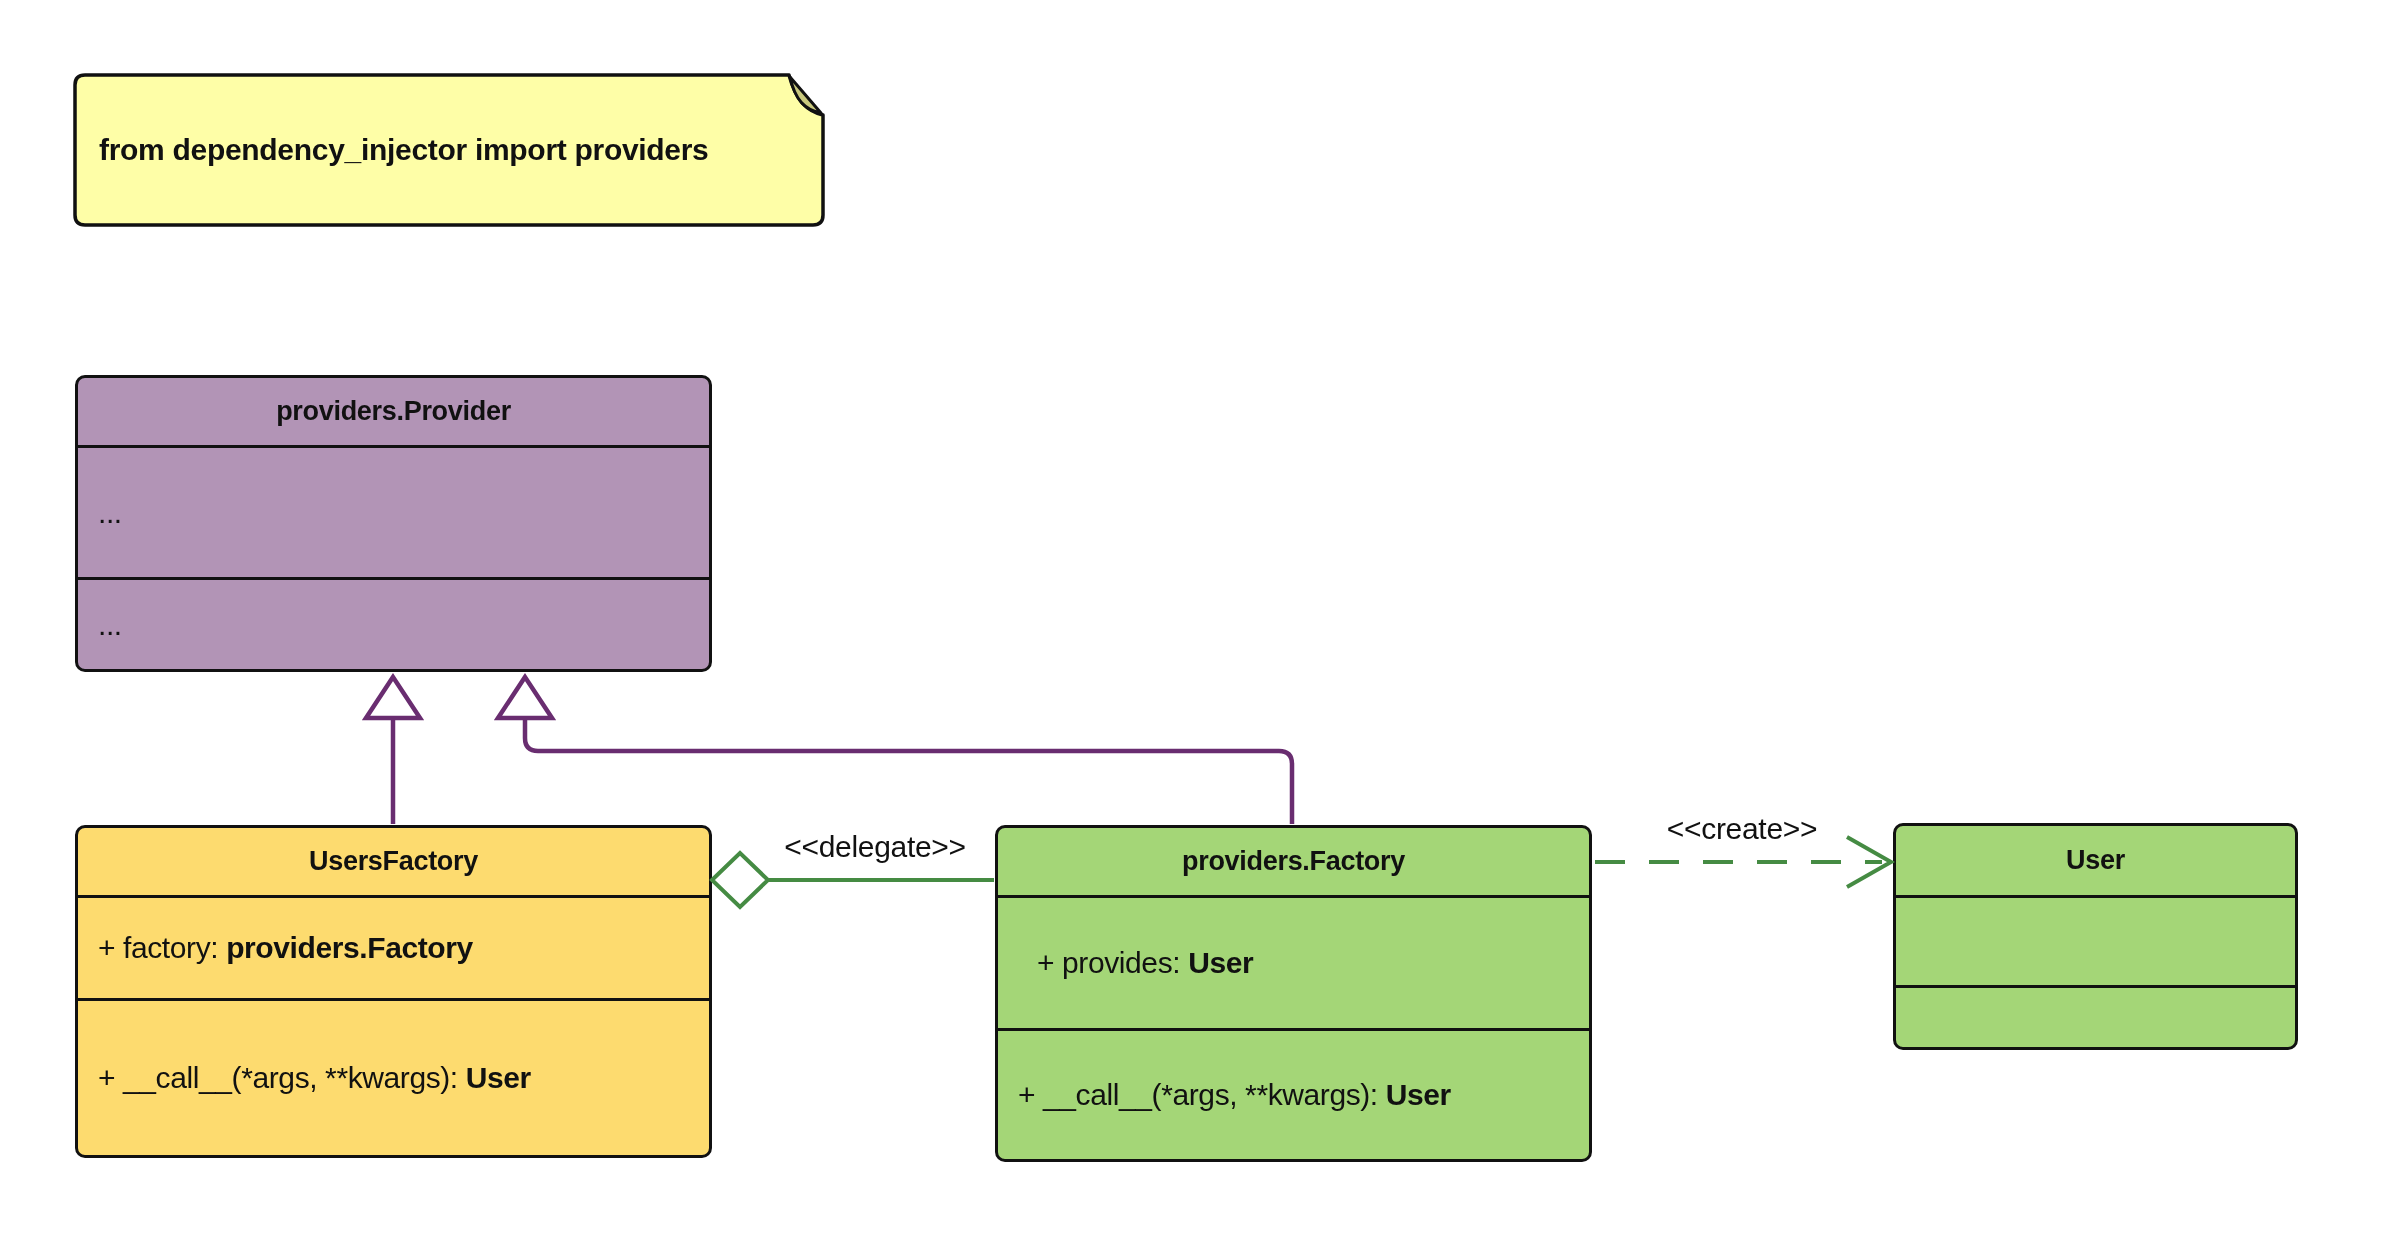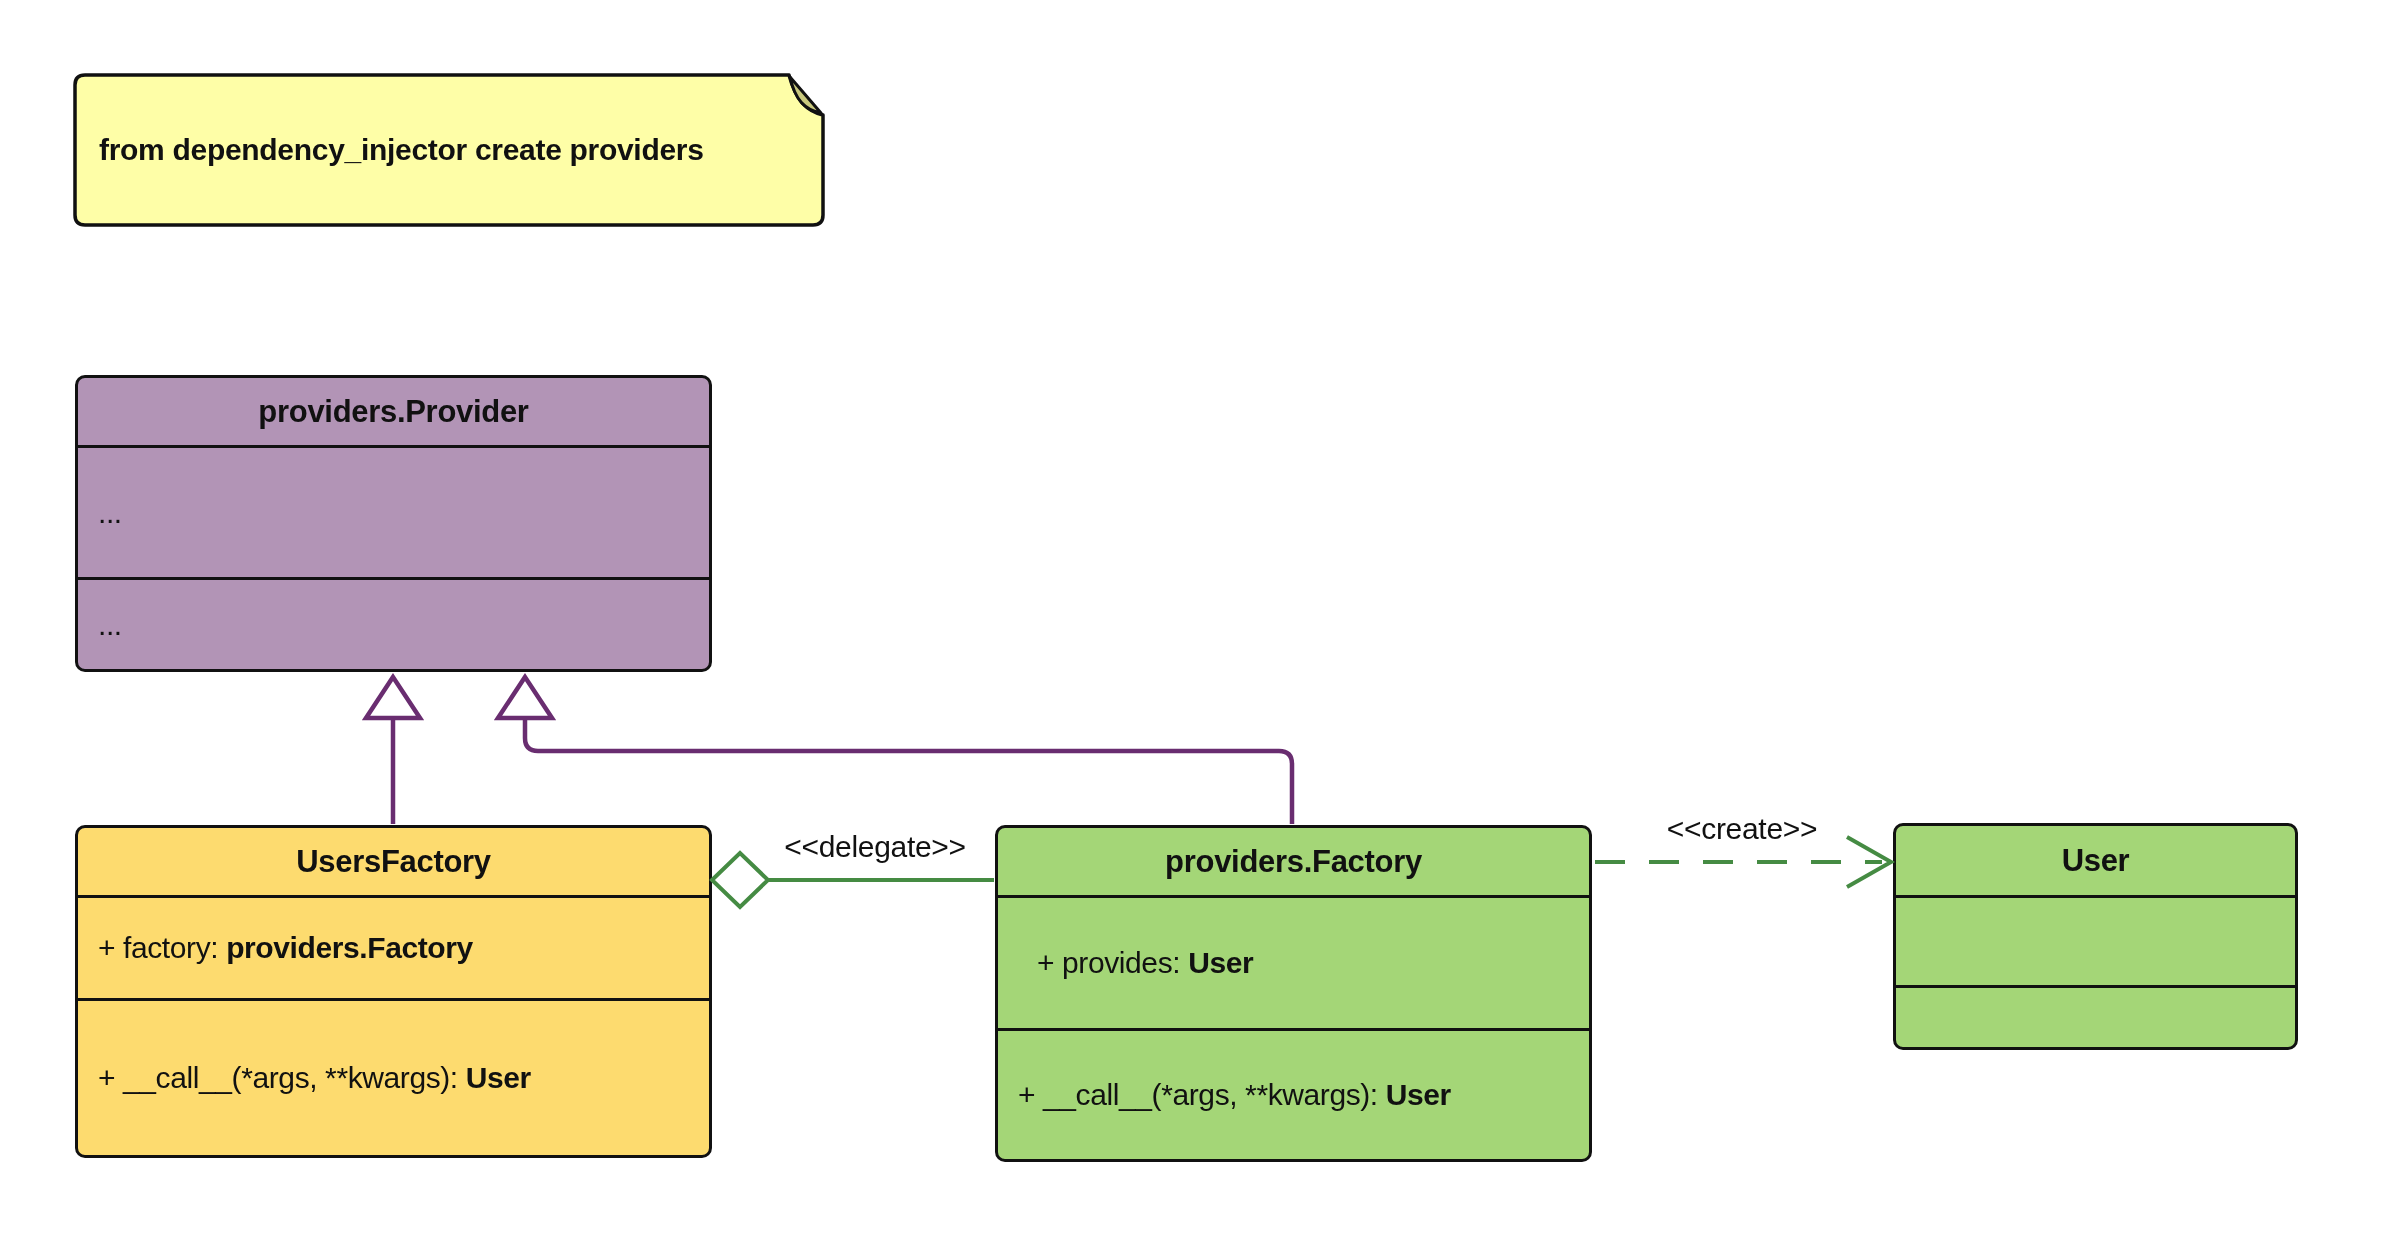--- a/index.html
+++ b/index.html
@@ -22,21 +22,21 @@
   }
 
   
   .uml-class{
     position:absolute;box-sizing:border-box;
     border:3px solid #111;border-radius:10px;
     display:flex;flex-direction:column;
   }
   .uml-title{
     display:flex;align-items:center;justify-content:center;
-    font-weight:bold;font-size:31px;letter-spacing:-0.3px;
+    font-weight:bold;font-size:27px;letter-spacing:-0.3px;
     flex:none;
   }
   .uml-comp{
     border-top:3px solid #111;
     display:flex;align-items:center;
     padding-left:20px;box-sizing:border-box;
     font-size:30px;letter-spacing:-0.4px;
     white-space:pre;
     flex:none;
   }
@@ -71,21 +71,21 @@
 </style>
 </head>
 <body>
 
 <svg class="layer" width="2381" height="1238" viewBox="0 0 2381 1238">
   <path d="M 85 75 L 789 75 C 796 101 807 111 823 115 L 823 215
            Q 823 225 813 225 L 85 225 Q 75 225 75 215 L 75 85 Q 75 75 85 75 Z" fill="#FEFEA7" stroke="#111" stroke-width="3.5" stroke-linejoin="round"></path>
   <path d="M 790 77 C 795 100 805 110 821 113 L 790 77 Z" fill="#C9C97E" stroke="#111" stroke-width="3" stroke-linejoin="round"></path>
 </svg>
 
-<div class="note-text">from dependency_injector create providers</div>
+<div class="note-text">from dependency_injector import providers</div>
 
 <div class="uml-class purple" id="box-provider">
   <div class="uml-title">providers.Provider</div>
   <div class="uml-comp comp-attrs">
     <span>...</span><b></b>
   </div>
   <div class="uml-comp last">
     <span>...</span><b></b>
   </div>
 </div>

